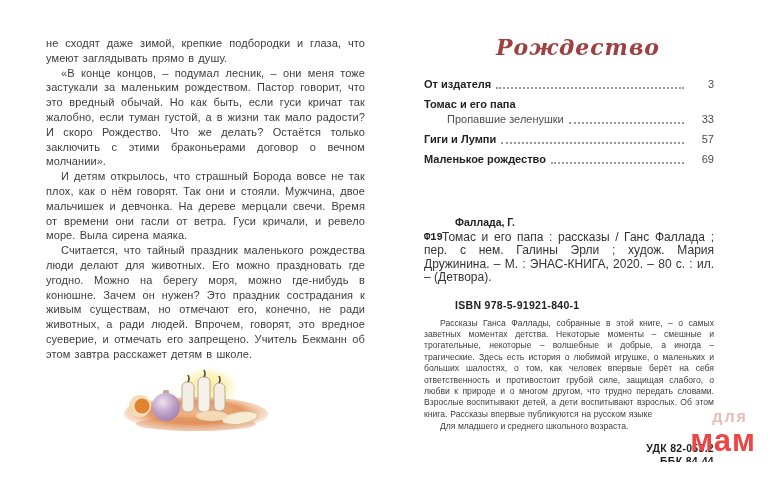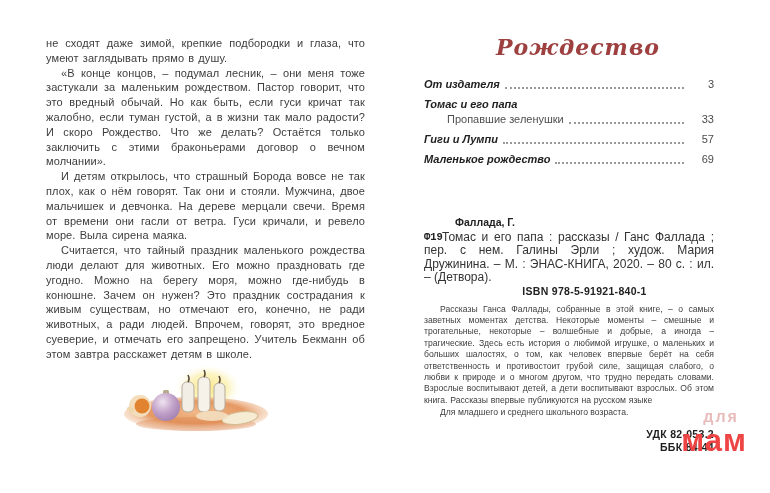--- a/index.html
+++ b/index.html
@@ -25,48 +25,48 @@
   .toc-title {
     font-family:"DejaVu Serif", serif; font-style:italic; font-weight:bold;
     font-size:22px; letter-spacing:1px; color:#9e4040;
     text-align:center; margin:4px 0 0 18px;
   }
 
   .toc { margin-top:17px; }
   .toc-row { display:flex; align-items:flex-end; line-height:15px; min-height:15px; }
   .toc-row.group-gap { margin-top:5px; }
   .toc-row .toc-label { white-space:nowrap; font-size:11px; }
-  .toc-row.bold .toc-label { font-weight:bold; color:#222222;font-style:italic; }
+  .toc-row.bold .toc-label { font-weight:bold; color:#222222; }
   .toc-row.sub .toc-label { color:#4f4f4f; padding-left:23px; }
   .toc-leader {
     flex:1 1 auto; border-bottom:2px dotted #999999;
     margin:0 8px 3px 5px; min-width:12px;
   }
   .toc-page { width:22px; text-align:right; font-size:11px; color:#4a4a4a; }
 
   
   .bib { margin-top:49px; position:relative; }
   .bib-author { font-size:10.5px; font-weight:bold; color:#222; margin-left:31px; }
   .bib-entry { position:relative; margin-top:3px; }
   .bib-code { position:absolute; left:0; top:0; font-size:10.5px; font-weight:bold; color:#222;font-family:Liberation Mono, monospace; }
   .bib-desc {
     font-size:12px; line-height:13.4px; color:#333;
     text-indent:18px; text-align:justify;
   }
-  .bib-isbn { font-size:10.5px; font-weight:bold; color:#222; margin:0 0 0 31px; letter-spacing:0.3px;text-align:center; }
+  .bib-isbn { font-size:10.5px; font-weight:bold; color:#222; margin:14px 0 0 31px; letter-spacing:0.3px; }
   .bib-annotation {
     font-size:8.6px; line-height:11.4px; color:#3d3d3d;
     text-align:justify; text-indent:16px; margin-top:7px; word-spacing:0.5px;
   }
   .bib-audience { font-size:8.6px; line-height:11.4px; color:#3d3d3d; text-indent:16px; margin-top:1px; }
   .bib-codes { margin-top:9px; text-align:right; }
   .bib-codes div { font-size:10.5px; font-weight:bold; color:#1e1e1e; line-height:13px; letter-spacing:0.3px; }
 
   
-  .watermark { position:absolute; right:23px; bottom:6px; text-align:left; line-height:1; }
+  .watermark { position:absolute; right:14px; bottom:6px; text-align:left; line-height:1; }
   .wm-top {
     display:block; margin-left:22px;
     font-size:16px; font-weight:bold; letter-spacing:2px; color:#e9bcbc;
   }
   .wm-bottom {
     display:block; margin-top:0px;
     font-size:31px; font-weight:bold; letter-spacing:1px; color:#ef4444;
   }
 </style>
 </head>

